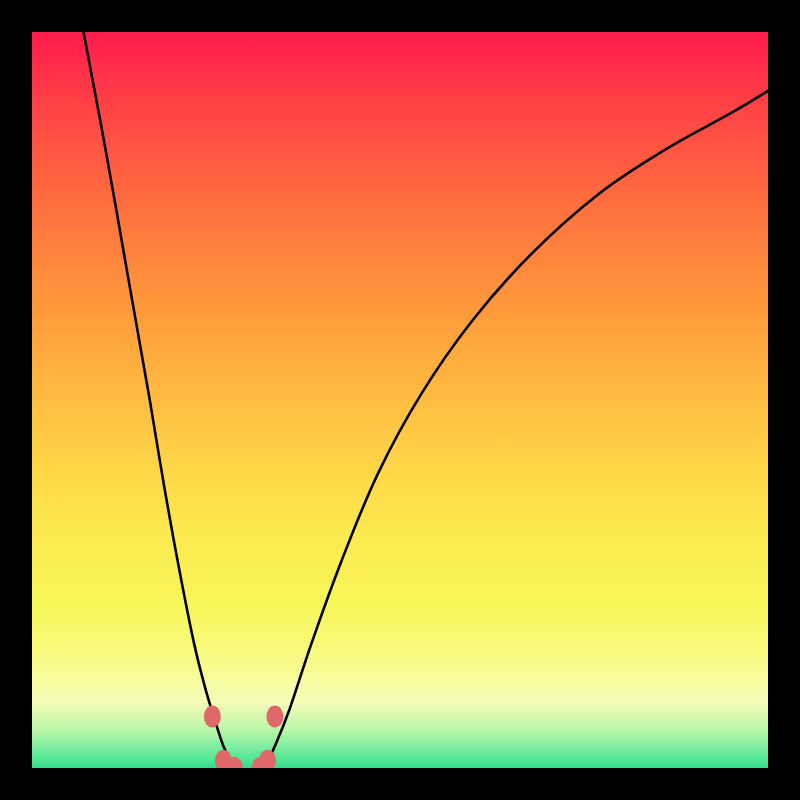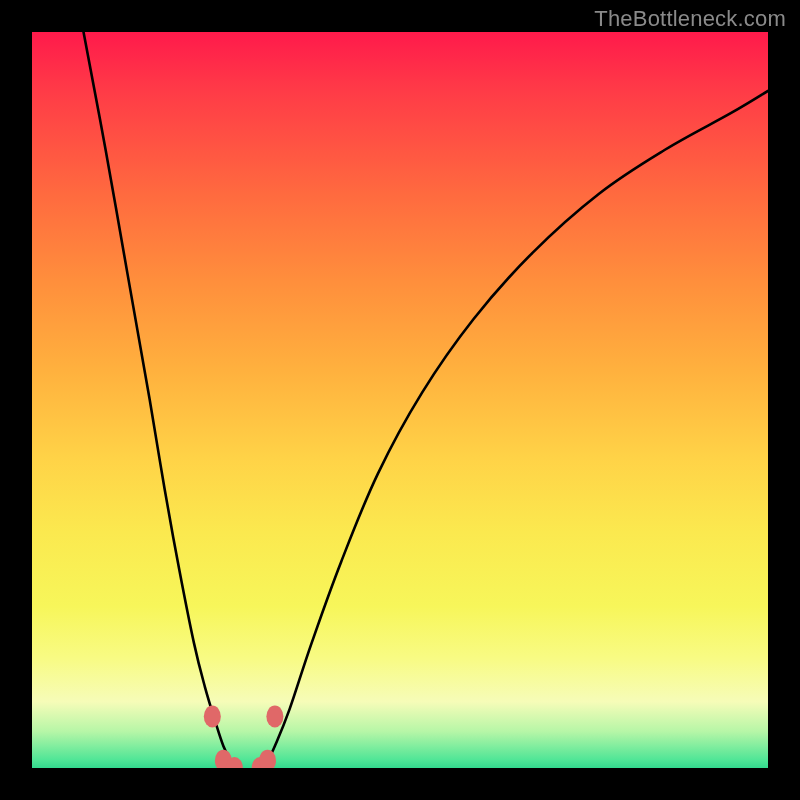--- a/index.html
+++ b/index.html
@@ -76,14 +76,13 @@
       <g id="marker-group">
           <ellipse cx="180.32" cy="684.48" rx="8.5" ry="11" fill="#e06868" stroke="#c24a4a" stroke-width="0"></ellipse>
           <ellipse cx="242.88000000000002" cy="684.48" rx="8.5" ry="11" fill="#e06868" stroke="#c24a4a" stroke-width="0"></ellipse>
           <ellipse cx="191.36" cy="728.64" rx="8.5" ry="11" fill="#e06868" stroke="#c24a4a" stroke-width="0"></ellipse>
           <ellipse cx="202.4" cy="736" rx="8.5" ry="11" fill="#e06868" stroke="#c24a4a" stroke-width="0"></ellipse>
           <ellipse cx="228.16" cy="736" rx="8.5" ry="11" fill="#e06868" stroke="#c24a4a" stroke-width="0"></ellipse>
           <ellipse cx="235.52" cy="728.64" rx="8.5" ry="11" fill="#e06868" stroke="#c24a4a" stroke-width="0"></ellipse>
         </g>
     </svg>
   </div>
-  <div class="watermark">TheBottleneck.com</div>
 </div>
 
 </body></html>

